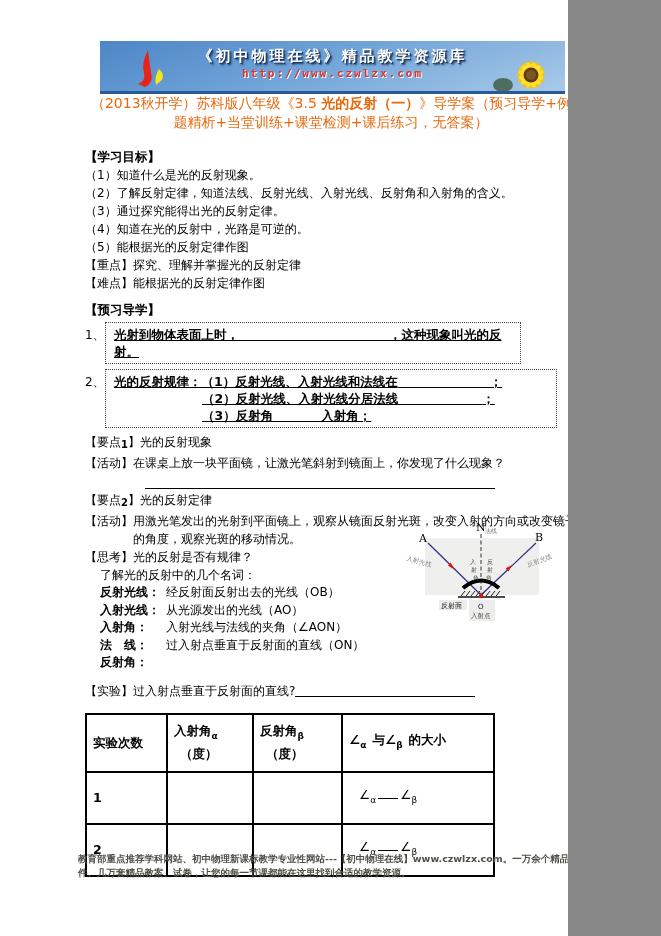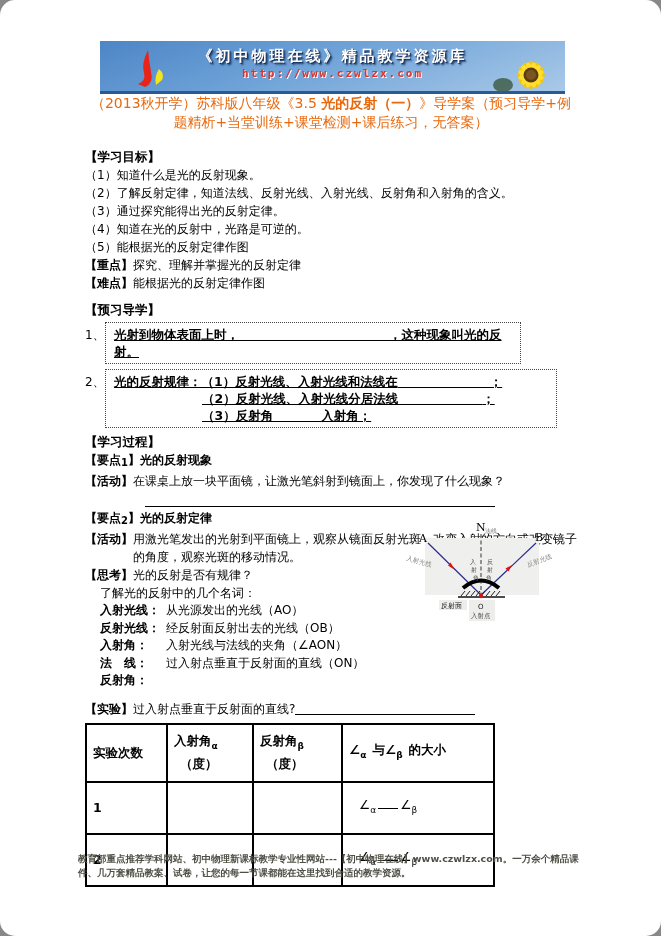--- a/index.html
+++ b/index.html
@@ -1,57 +1,57 @@
 <!DOCTYPE html>
 <html><head>
 <meta charset="utf-8">
 <style>
   html,body{margin:0;padding:0;background:#888;}
-  .page{position:relative;width:661px;height:936px;background:#ffffff;overflow:hidden;
-        font-family:"DejaVu Sans","Liberation Sans",sans-serif;color:#000;border-radius:15px;}
+  .page{position:relative;width:568px;height:936px;background:#ffffff;overflow:hidden;
+        font-family:"DejaVu Sans","Liberation Sans",sans-serif;color:#000;}
   
   .banner{position:absolute;left:100px;top:41px;width:465px;height:50px;
           background:linear-gradient(160deg,#4d86c6 0%,#6fa3d8 45%,#a9c9e8 100%);
           border-bottom:3px solid #2a5a96;overflow:hidden;}
   .banner-title{position:absolute;left:0;right:0;top:6px;text-align:center;
                 color:#fff;font-weight:bold;font-size:15px;letter-spacing:3px;
                 text-shadow:1px 1px 0 #1a3560,2px 2px 2px #1a3560;}
   .banner-url{position:absolute;left:0;right:0;top:26px;text-align:center;
               color:#e03028;font-weight:bold;font-size:11px;letter-spacing:2px;
               font-family:"DejaVu Sans Mono","Liberation Mono",monospace;
               text-shadow:1px 1px 0 #ffffff;}
   .banner-logo{position:absolute;left:32px;top:8px;}
   .banner-flower{position:absolute;right:6px;bottom:-6px;}
   
   .doc-title{position:absolute;left:85px;top:94px;width:492px;text-align:center;
              color:#e8680c;font-size:14px;line-height:19px;}
   .doc-title b{font-weight:bold;}
   
   .content{position:absolute;left:85px;top:148px;width:492px;font-size:12px;line-height:18px;}
   .h-sec{font-weight:bold;font-size:12.5px;}
-  .lbl{font-weight:bold;margin-top:35px;}
+  .lbl{font-weight:normal;margin-top:35px;}
   .goal-item{white-space:nowrap;}
   .blank{display:inline-block;border-bottom:1px solid #000;height:13px;vertical-align:-2px;}
   
   .pv-row{display:flex;align-items:flex-start;margin:3px 0 5px 0;}
   .pv-num{width:20px;flex:none;padding-top:4px;}
   .pv-box{border:1px dotted #444;padding:3px 8px;font-weight:bold;font-size:12.5px;line-height:17px;text-decoration:underline;}
   .pv-box1{width:398px;}
   .pv-box2{width:434px;}
   .pv-indent{padding-left:88px;}
   
   .pt-num{font-size:10px;vertical-align:-2px;font-weight:bold;}
   .hang{padding-left:48px;text-indent:-48px;}
   .ans-line{margin:6px 0 2px 60px;width:350px;border-bottom:1px solid #000;height:10px;}
   .term-row{display:flex;padding-left:15px;line-height:17.5px;}
   .term{width:66px;flex:none;font-weight:bold;}
   .terms-intro{padding-left:15px;}
   
   .exp-line{margin-top:10px;}
-  table.exp{border-collapse:collapse;margin-top:5px;table-layout:fixed;}
+  table.exp{border-collapse:collapse;margin-top:13px;table-layout:fixed;}
   table.exp td{border:2px solid #000;padding:2px 6px;font-size:12.5px;vertical-align:middle;}
   table.exp .thead td{font-weight:bold;height:52px;}
   table.exp .trow td{height:46px;}
   .sub{font-size:9px;vertical-align:sub;}
   .gap-l{margin-left:6px;}
   .cmp-blank{display:inline-block;width:20px;border-bottom:1px solid #000;height:11px;margin:0 2px;}
   .cmp-cell{padding-left:16px !important;}
   
   .diagram{position:absolute;left:403px;top:517px;width:158px;height:124px;}
   
@@ -125,21 +125,20 @@
 
     <div class="pv-row">
       <span class="pv-num">2、</span>
       <div class="pv-box pv-box2">
         <div><span>光的反射规律：（1）反射光线、入射光线和法线在</span><span class="blank" style="width:92px;"></span><span>；</span></div>
         <div class="pv-indent"><span>（2）反射光线、入射光线分居法线</span><span class="blank" style="width:84px;"></span><span>；</span></div>
         <div class="pv-indent"><span>（3）反射角</span><span class="blank" style="width:48px;"></span><span>入射角；</span></div>
       </div>
     </div>
 
-    <div class="h-sec">【学习过程】</div>
 
     <div>
       <span class="lbl">【要点</span><span class="pt-num">1</span><span class="lbl">】</span><span class="lbl">光的反射现象</span>
     </div>
     <div class="hang">
       <span class="lbl">【活动】</span><span>在课桌上放一块平面镜，让激光笔斜射到镜面上，你发现了什么现象？</span>
     </div>
     <div class="ans-line"></div>
 
     <div>
@@ -148,26 +147,26 @@
     <div class="hang">
       <span class="lbl">【活动】</span><span>用激光笔发出的光射到平面镜上，观察从镜面反射光斑，改变入射的方向或改变镜子的角度，观察光斑的移动情况。</span>
     </div>
 
     <div>
       <span class="lbl">【思考】</span><span>光的反射是否有规律？</span>
     </div>
     <div class="terms-intro">了解光的反射中的几个名词：</div>
 
     <div class="term-row">
+        <span class="term">反射光线：</span>
+        <span>经反射面反射出去的光线（OB）</span>
+      </div>
+    <div class="term-row">
         <span class="term">入射光线：</span>
         <span>从光源发出的光线（AO）</span>
-      </div>
-    <div class="term-row">
-        <span class="term">反射光线：</span>
-        <span>经反射面反射出去的光线（OB）</span>
       </div>
     <div class="term-row">
         <span class="term">入射角：</span>
         <span>入射光线与法线的夹角（∠AON）</span>
       </div>
     <div class="term-row">
         <span class="term">法　线：</span>
         <span>过入射点垂直于反射面的直线（ON）</span>
       </div>
     <div class="term-row">

